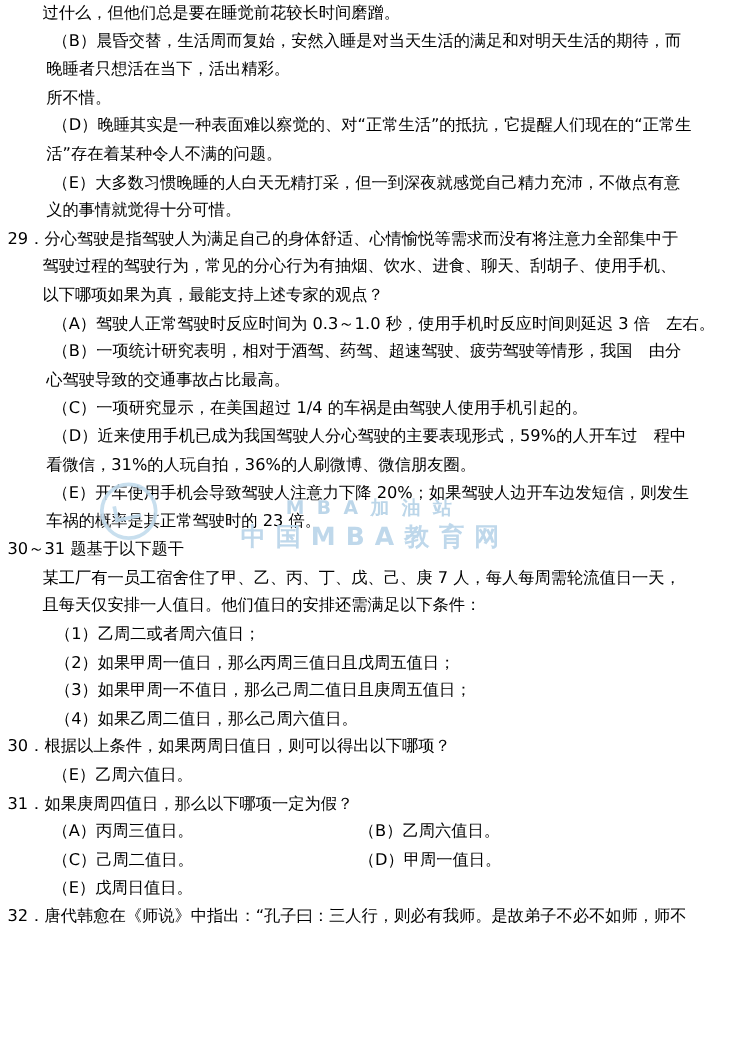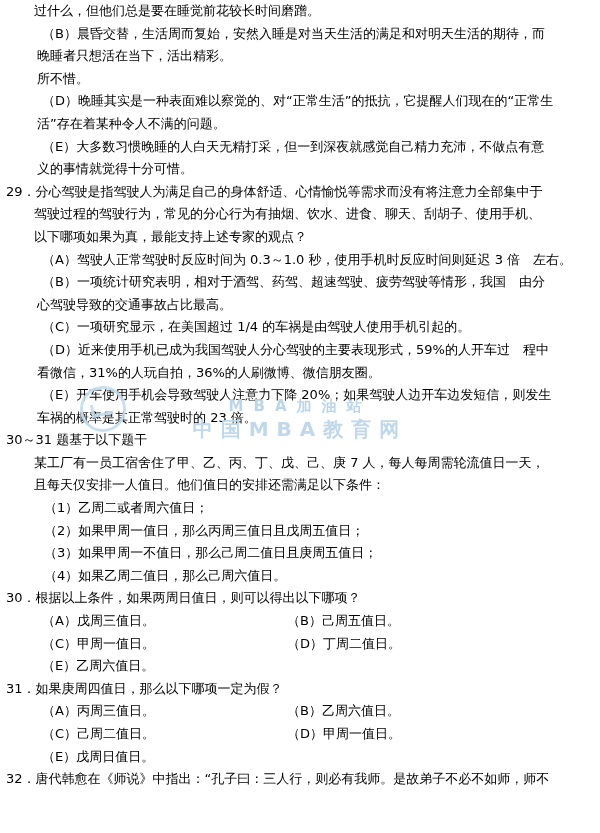--- a/index.html
+++ b/index.html
@@ -123,24 +123,20 @@
       <div class="line ind0">30～31 题基于以下题干</div>
       <div class="line ind1">某工厂有一员工宿舍住了甲、乙、丙、丁、戊、己、庚 7 人，每人每周需轮流值日一天，</div>
       <div class="line ind1">且每天仅安排一人值日。他们值日的安排还需满足以下条件：</div>
       <div class="line ind4">（1）乙周二或者周六值日；</div>
       <div class="line ind4">（2）如果甲周一值日，那么丙周三值日且戊周五值日；</div>
       <div class="line ind4">（3）如果甲周一不值日，那么己周二值日且庚周五值日；</div>
       <div class="line ind4">（4）如果乙周二值日，那么己周六值日。</div>
       <div class="line ind0">30．根据以上条件，如果两周日值日，则可以得出以下哪项？</div>
     </div>
 
-  <div id="q30-options">
-      <div class="line two-col"><span class="c1">（A）戊周三值日。</span><span class="c2">（B）己周五值日。</span></div>
-      <div class="line two-col"><span class="c1">（C）甲周一值日。</span><span class="c2">（D）丁周二值日。</span></div>
-    </div>
   <div class="line ind2">（E）乙周六值日。</div>
 
   <div class="line ind0">31．如果庚周四值日，那么以下哪项一定为假？</div>
   <div id="q31-options">
       <div class="line two-col"><span class="c1">（A）丙周三值日。</span><span class="c2">（B）乙周六值日。</span></div>
       <div class="line two-col"><span class="c1">（C）己周二值日。</span><span class="c2">（D）甲周一值日。</span></div>
     </div>
   <div class="line ind2">（E）戊周日值日。</div>
 
   <div id="tail-lines">

